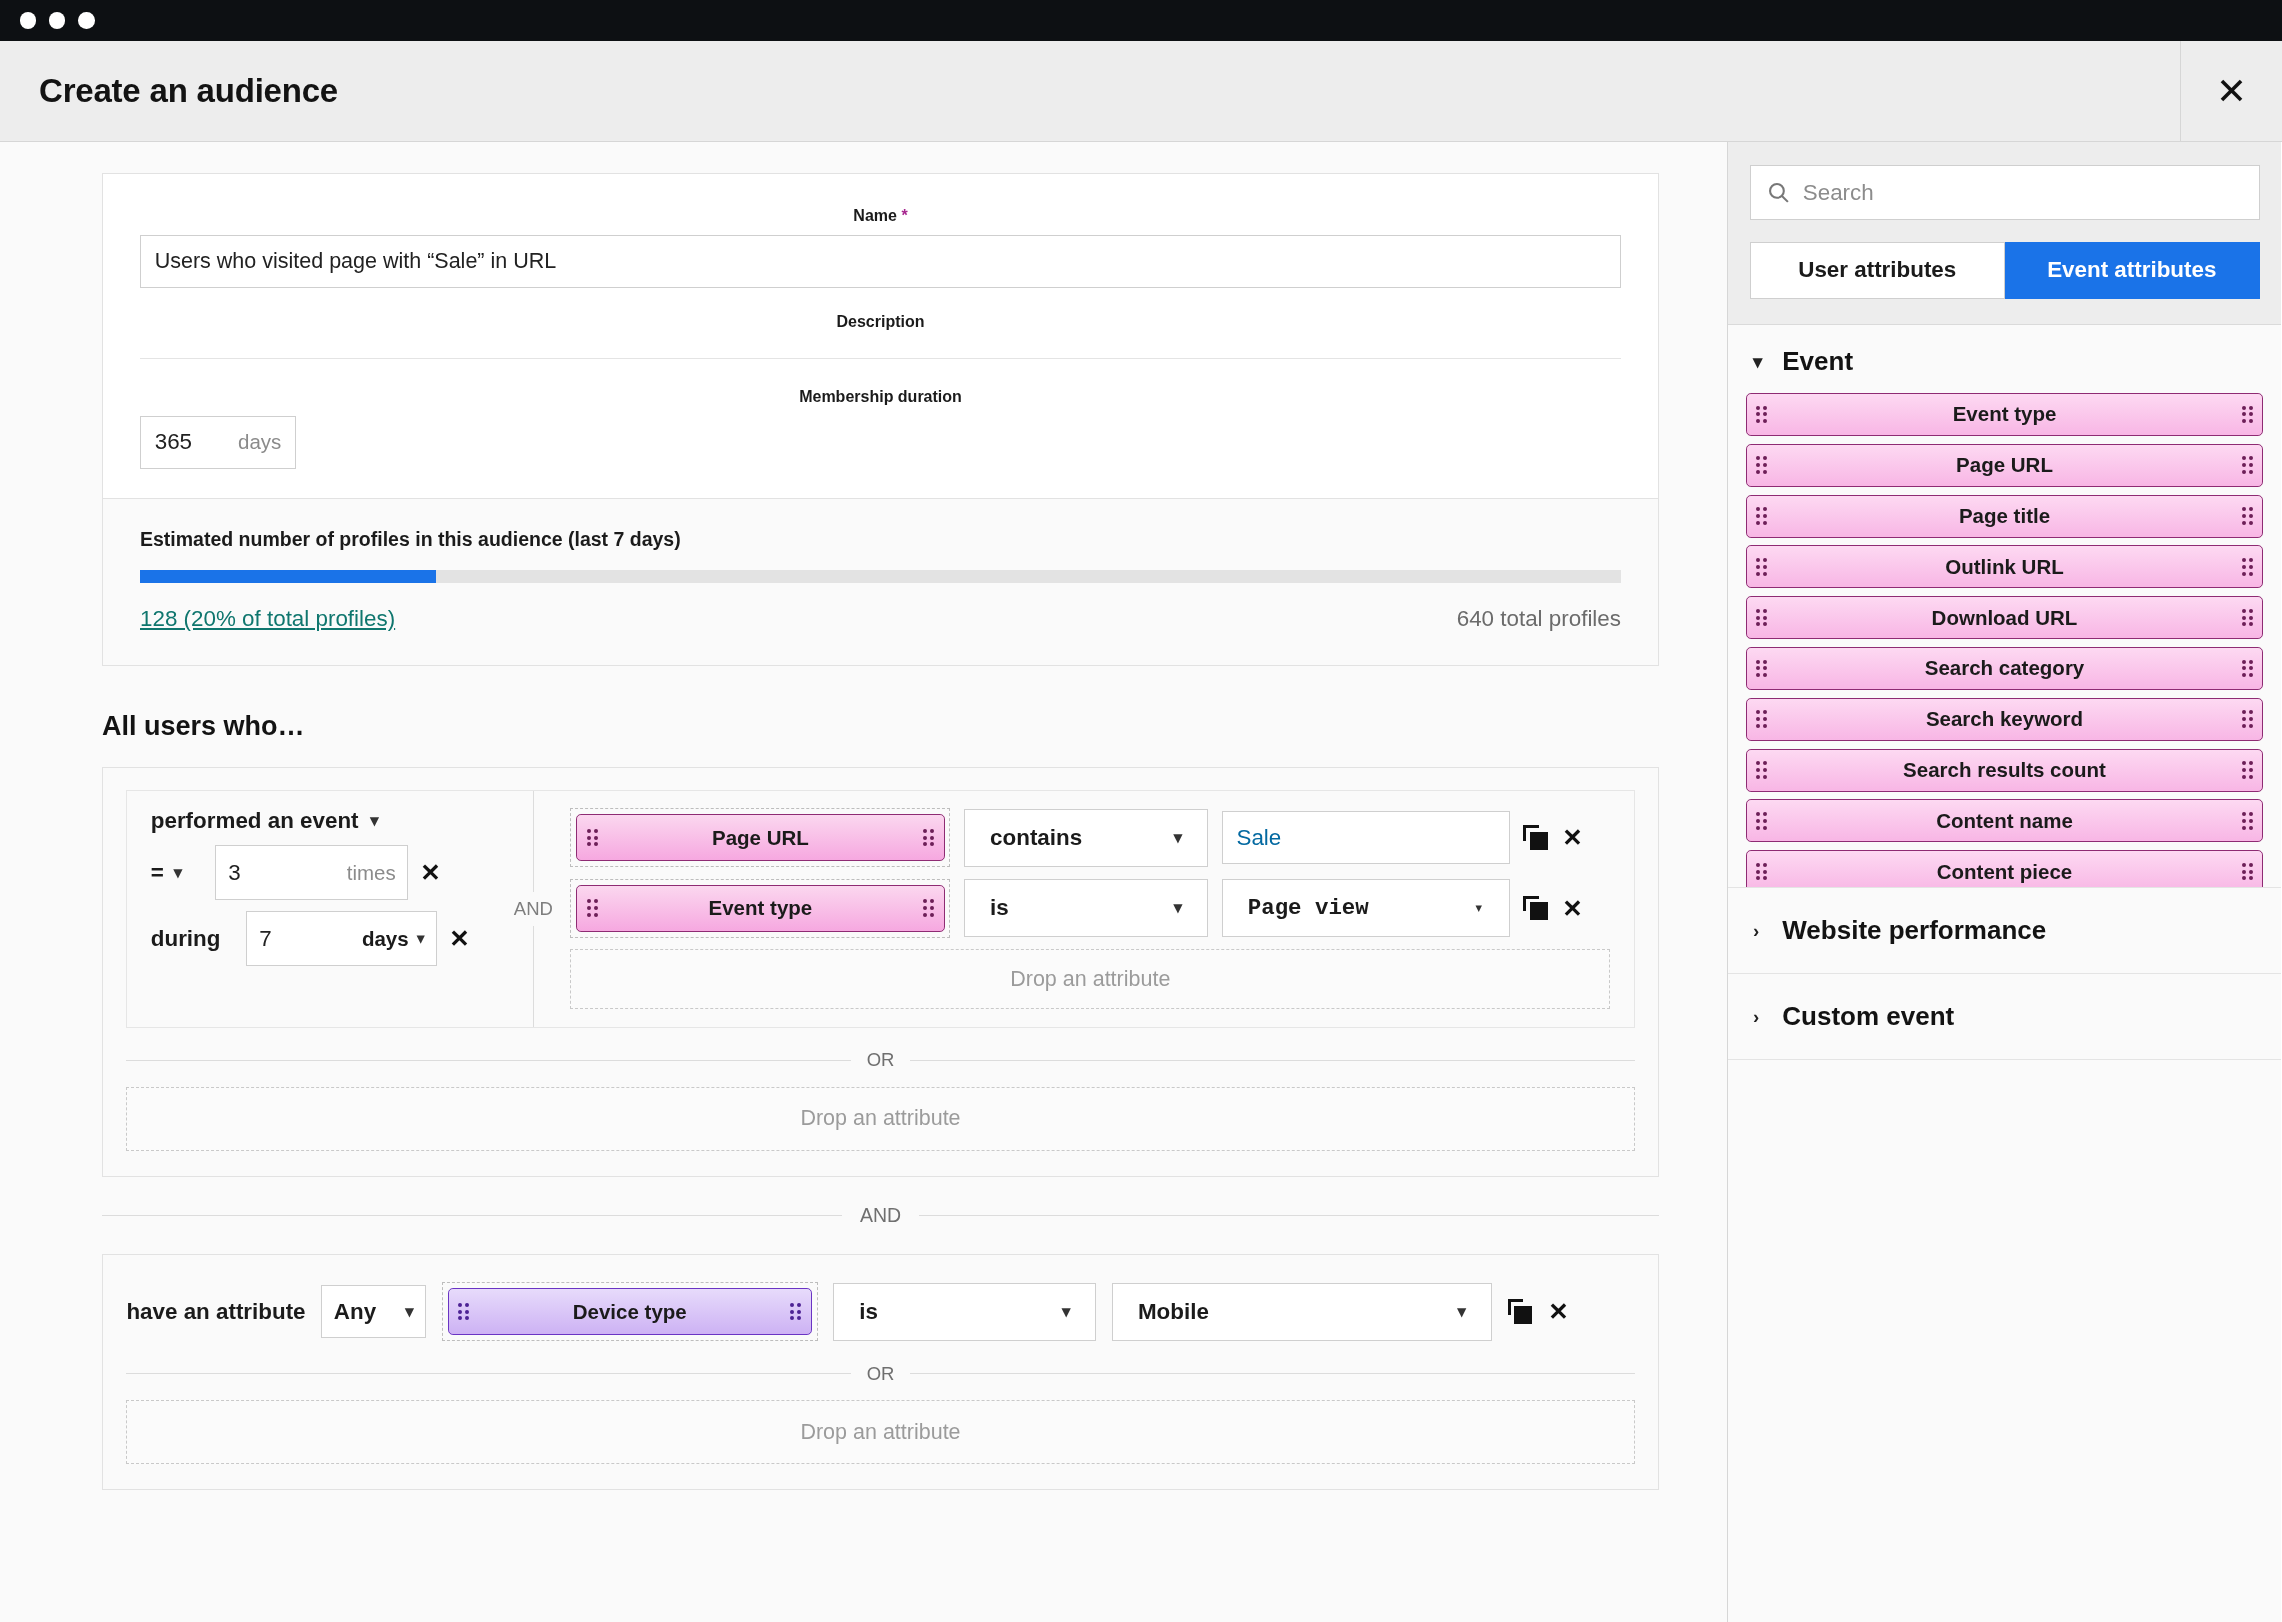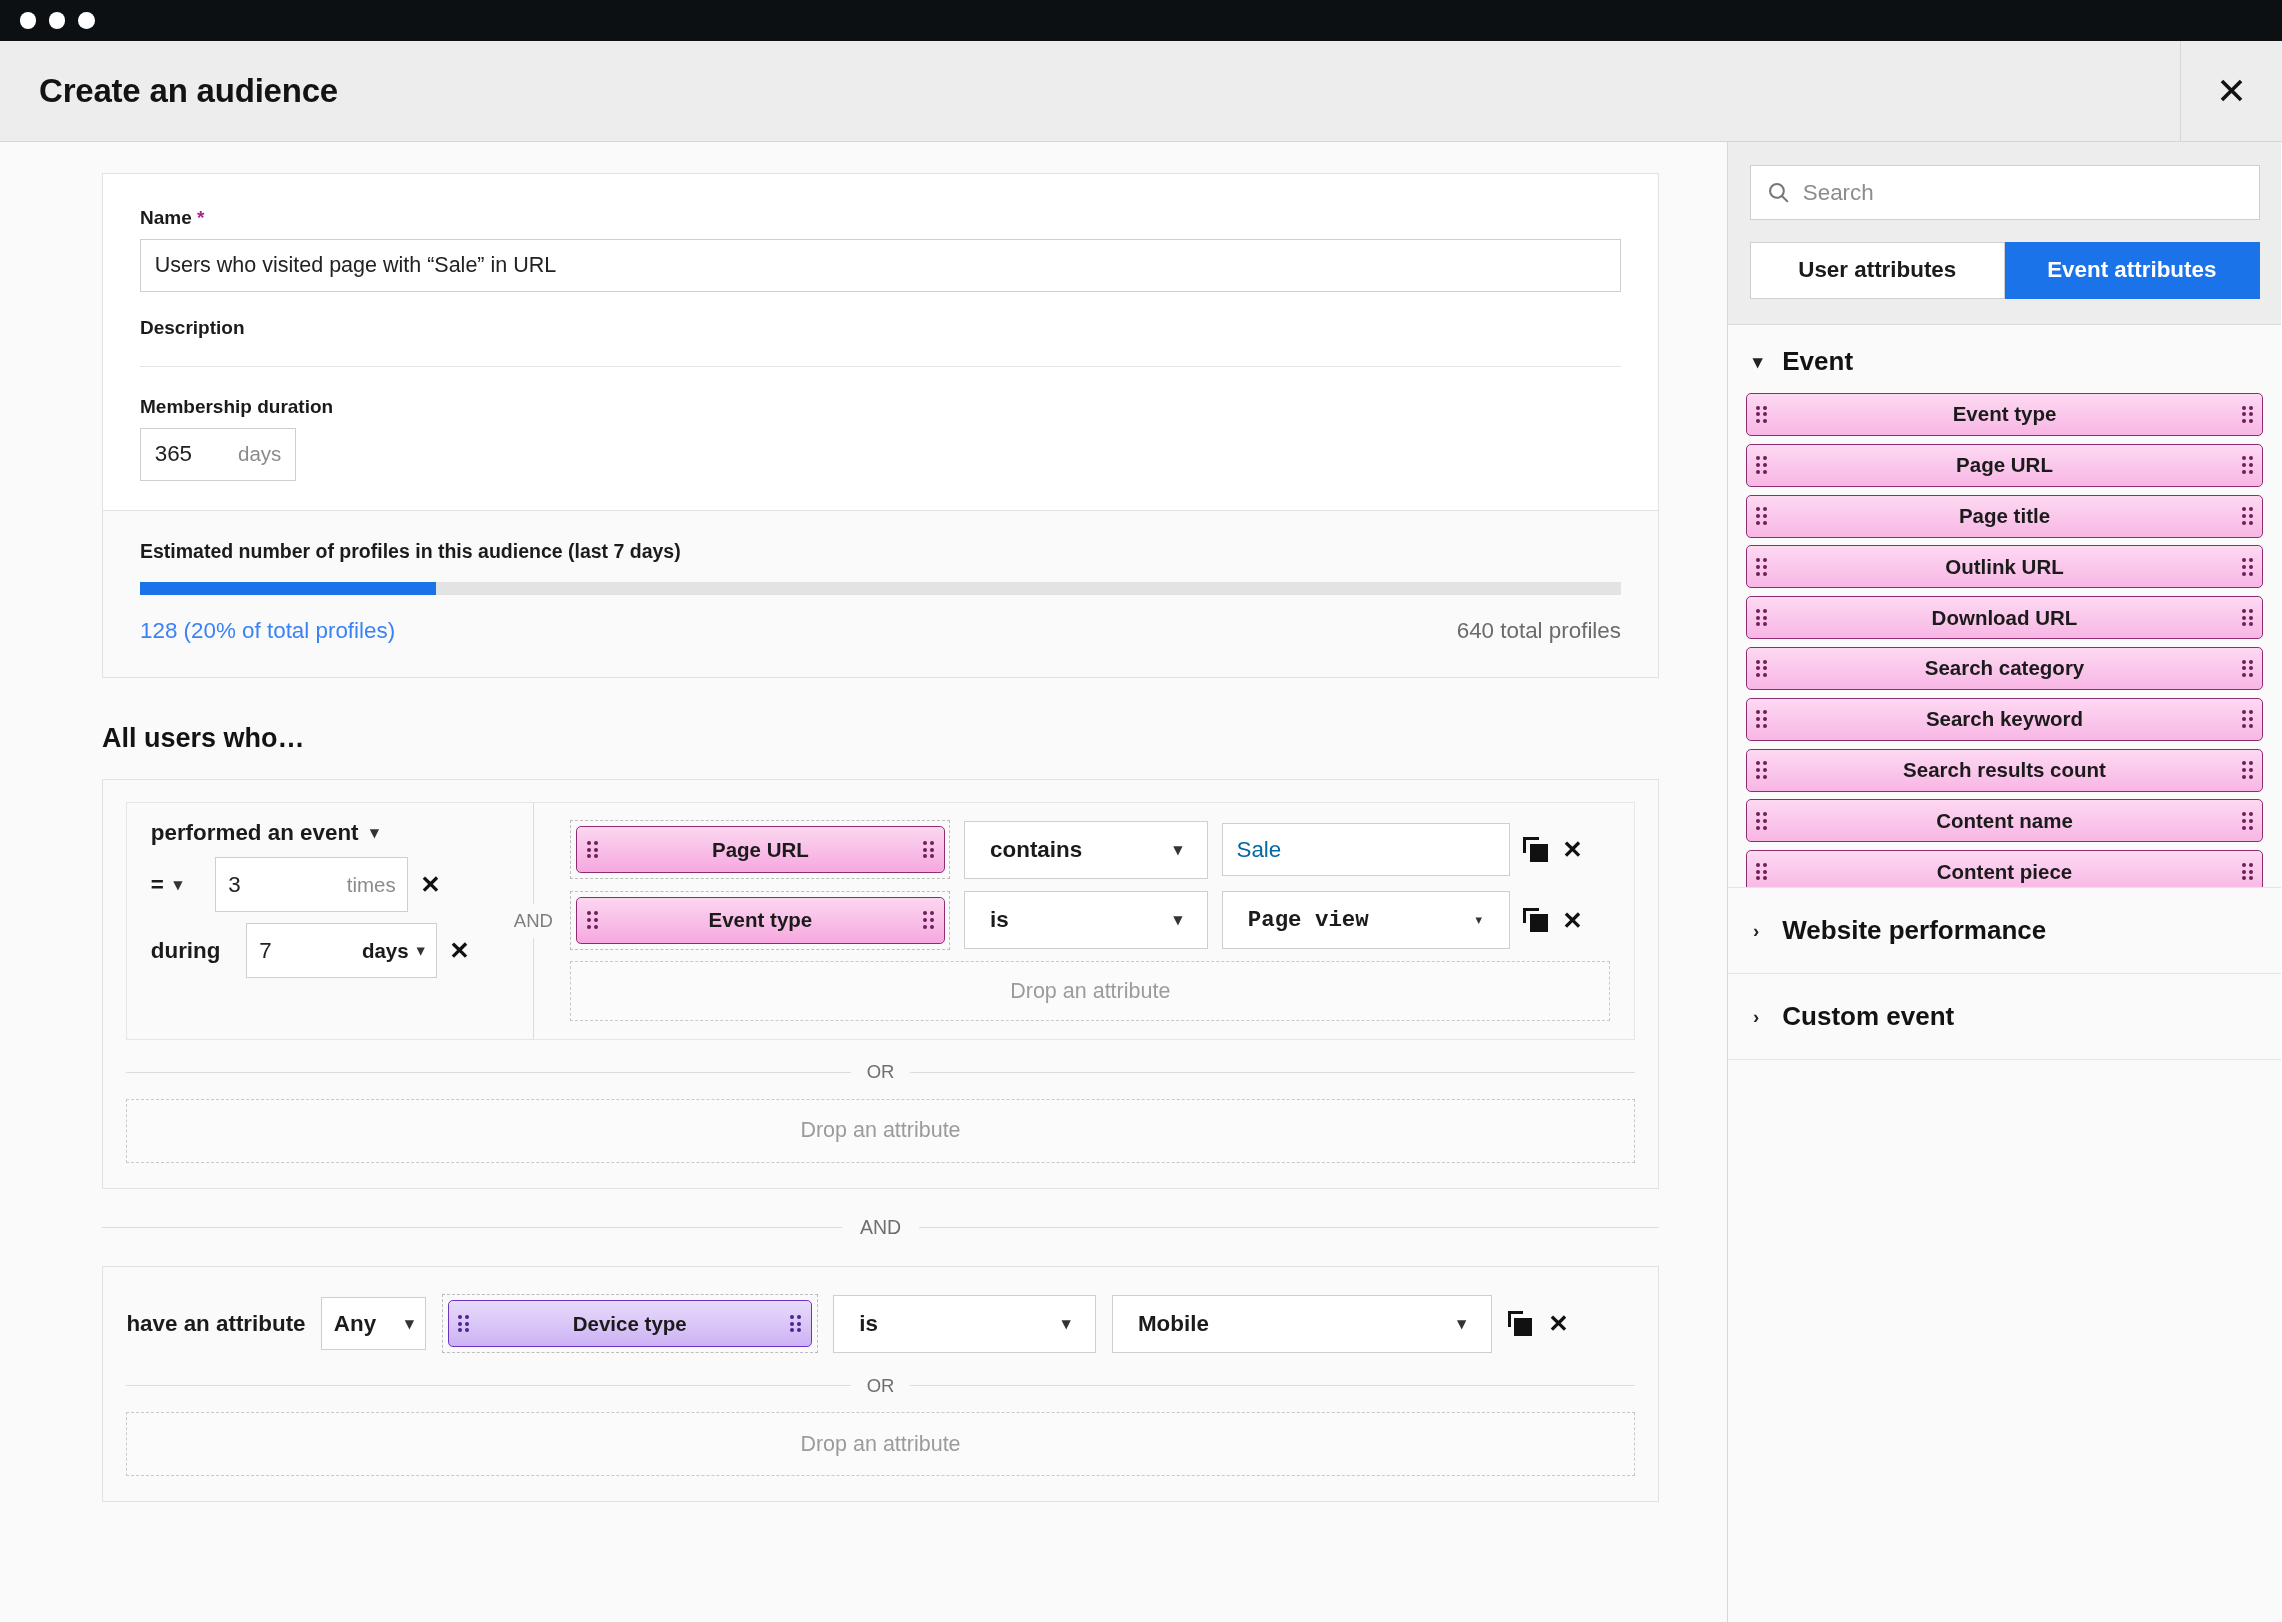--- a/index.html
+++ b/index.html
@@ -44,21 +44,21 @@
   }
   .side-col { width: 553px; background: #fafafa; display: flex; flex-direction: column; }
 
   
   .card {
     margin: 31px 68px 0 102px;
     background: #ffffff; border: 1px solid #e2e2e2;
   }
   .card-inner { padding: 33px 37px 29px 37px; }
   .field-label {
-    font-size: 19px; font-weight: bold; color: #1b1b1b; margin-bottom: 9.8px;
+    font-size: 16px; font-weight: bold; color: #1b1b1b; margin-bottom: 9.8px; text-align: center;
   }
   .req { color: #a6268e; font-weight: bold; }
   .text-input {
     width: 100%; height: 53px; border: 1px solid #cfcfcf; background: #fff;
     font-family: "Liberation Sans", sans-serif; font-size: 21.5px; color: #222;
     padding: 0 13.7px; outline: none;
   }
   .textarea {
     width: 100%; height: 119px; border: 1px solid #cfcfcf; background: #fff;
     font-family: "Liberation Sans", sans-serif; font-size: 21.5px; color: #222;
@@ -82,21 +82,21 @@
     padding: 29px 37px 33px 37px;
   }
   .est-label { font-size: 19.5px; font-weight: bold; color: #1b1b1b; }
   .bar-track {
     margin-top: 19.5px; height: 12.7px; width: 100%; background: #e3e3e3;
   }
   .bar-fill { height: 100%; background: #1a73e8; }
   .est-foot {
     margin-top: 23.4px; display: flex; justify-content: space-between; align-items: baseline;
   }
-  .est-link { font-size: 22.4px; color: #3b82f6; cursor: pointer; }
+  .est-link { font-size: 22.4px; color: #0f766e; cursor: pointer; text-decoration: underline; }
   .est-total { font-size: 22.4px; color: #6b6b6b; }
 
   
   .section-title {
     margin: 45px 0 25px 102px; font-size: 27px; font-weight: bold; color: #131313;
   }
   .group-card {
     margin: 0 68px 0 102px; background: #fafafa;
     border: 1px solid #e2e2e2; padding: 21.5px 23.4px 25px 23.4px;
   }

